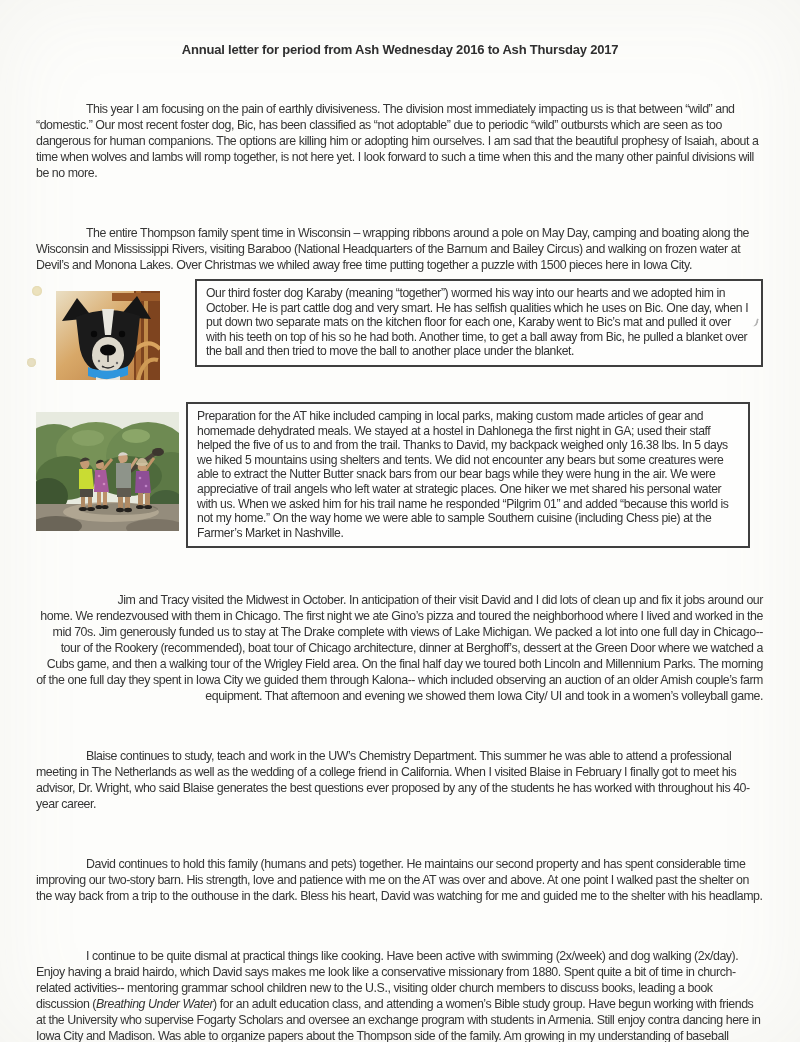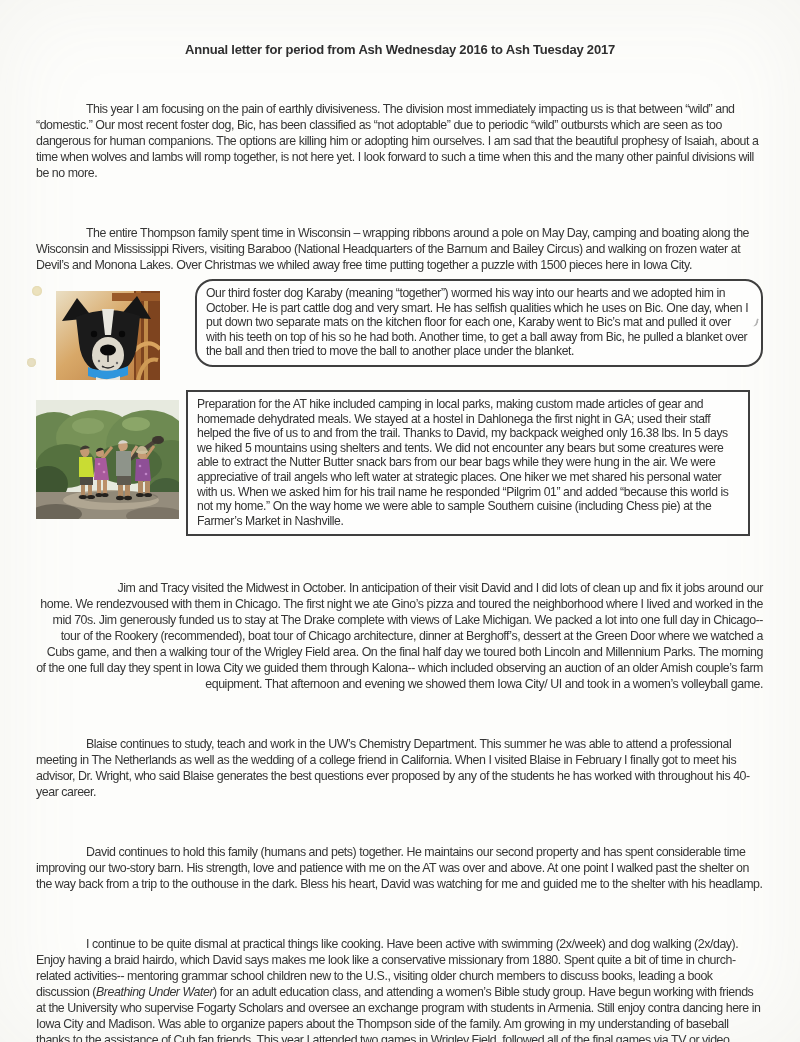--- a/index.html
+++ b/index.html
@@ -25,37 +25,37 @@
   .letter-body {
     margin:13px 37px 0 36px;
     font-size:12.4px; line-height:16px;
     letter-spacing:-0.45px;
     color:#363636;
     text-align:left;
   }
   .letter-body > p { text-indent:50px;margin-top:44px; }
   .media-row { display:flex; align-items:flex-start; }
   .row-1 { margin-top:6px; }
-  .row-2 { margin-top:10px; }
+  .row-2 { margin-top:22px; }
   .after-boxes { margin-top:14px;text-align:right; }
   .photo { flex:none; overflow:hidden; }
   .photo svg { display:block; width:100%; height:100%; }
   .photo-dog  { width:104px; height:89px;  margin-left:20px; margin-top:12px; }
   .photo-group{ width:143px; height:119px; margin-top:10px; }
   .textbox {
     border:2px solid #3f3f3f;
     background:#fefefd;
     padding:5px 9px 6px 9px;
   }
   .textbox p {
     text-indent:0;
     font-size:12.2px; line-height:14.6px;
     letter-spacing:-0.4px; color:#333333;
   }
-  .box-1 { margin-left:35px; width:641px;border-radius:18px; }
+  .box-1 { margin-left:35px; width:641px; }
   .box-2 { margin-left:7px;  width:564px; }
   .punch { position:absolute; border-radius:50%; }
   .punch-1 { left:32px; top:286px; width:10px; height:10px; background:#ece2bd; box-shadow:inset 0 0 2px #d9ce9f; }
   .punch-2 { left:27px; top:358px; width:9px;  height:9px;  background:#e7dfc2; box-shadow:inset 0 0 2px #d9ce9f; }
   .scan-mark {
     position:absolute; left:753px; top:318px;
     width:5px; height:9px;
     border-right:2px solid #9b9b9b;
     border-radius:0 0 7px 0;
     transform:rotate(14deg); opacity:0.75;
@@ -64,21 +64,21 @@
 </style>
 </head>
 <body>
 
 <div class="page">
 
   <div class="punch punch-1"></div>
   <div class="punch punch-2"></div>
   <div class="scan-mark"></div>
 
-  <h1 class="title">Annual letter for period from Ash Wednesday 2016 to Ash Tuesday 2017</h1>
+  <h1 class="title">Annual letter for period from Ash Wednesday 2016 to Ash Thursday 2017</h1>
 
   <div class="letter-body">
 
     <p>This year I am focusing on the pain of earthly divisiveness.  The division most immediately impacting us is that between “wild” and “domestic.”   Our most recent foster dog, Bic, has been classified as “not adoptable” due to periodic “wild” outbursts which are seen as too dangerous for human companions.  The options are killing him or adopting him ourselves.   I am sad that the beautiful prophesy of Isaiah, about a time when wolves and lambs will romp together, is not here yet.  I look forward to such a time when this and the many other painful divisions will be no more.</p>
     <p>The entire Thompson family spent time in Wisconsin – wrapping ribbons around a pole on May Day, camping and boating along the Wisconsin and Mississippi Rivers, visiting Baraboo (National Headquarters of the Barnum and Bailey Circus) and walking on frozen water at Devil’s and Monona Lakes.  Over Christmas we whiled away free time putting together a puzzle with 1500 pieces here in Iowa City.</p>
 
     <div class="media-row row-1">
       <div class="photo photo-dog">
         <svg viewBox="0 0 104 89" preserveAspectRatio="none">
           <defs>

